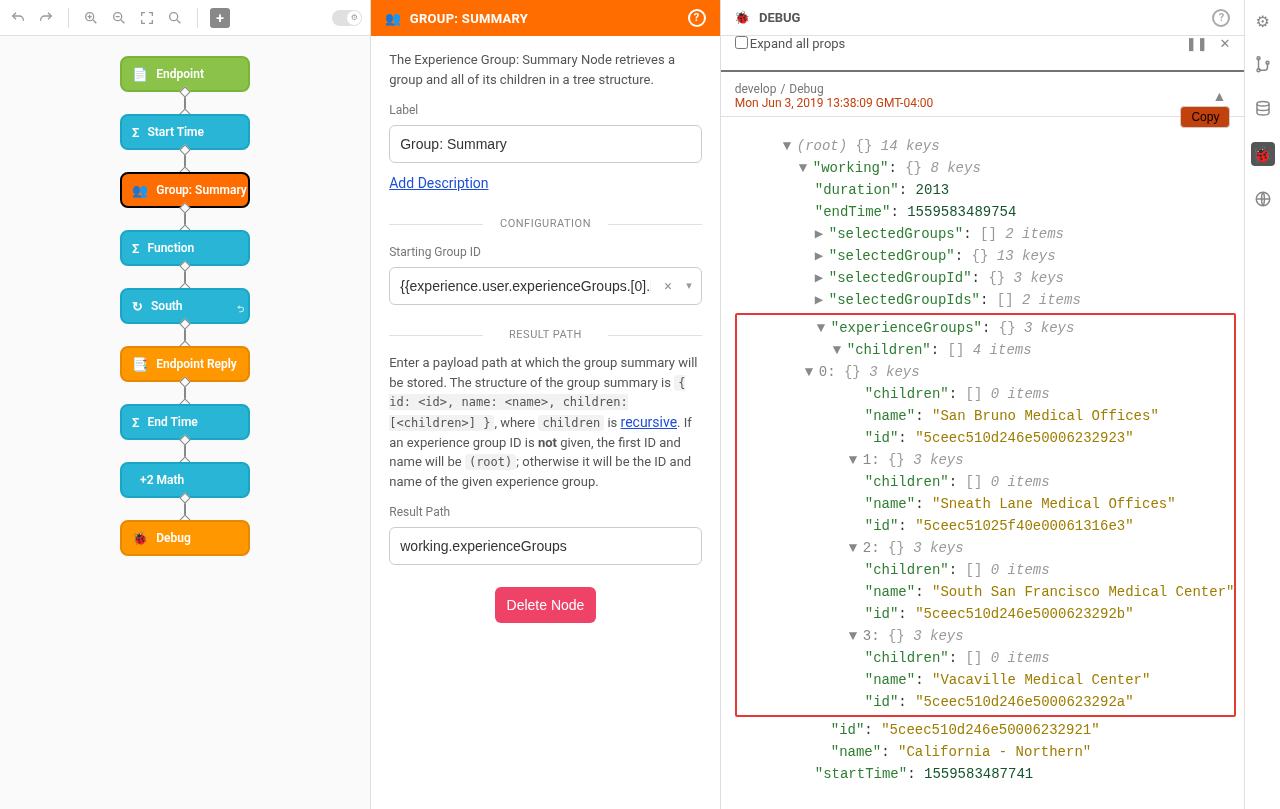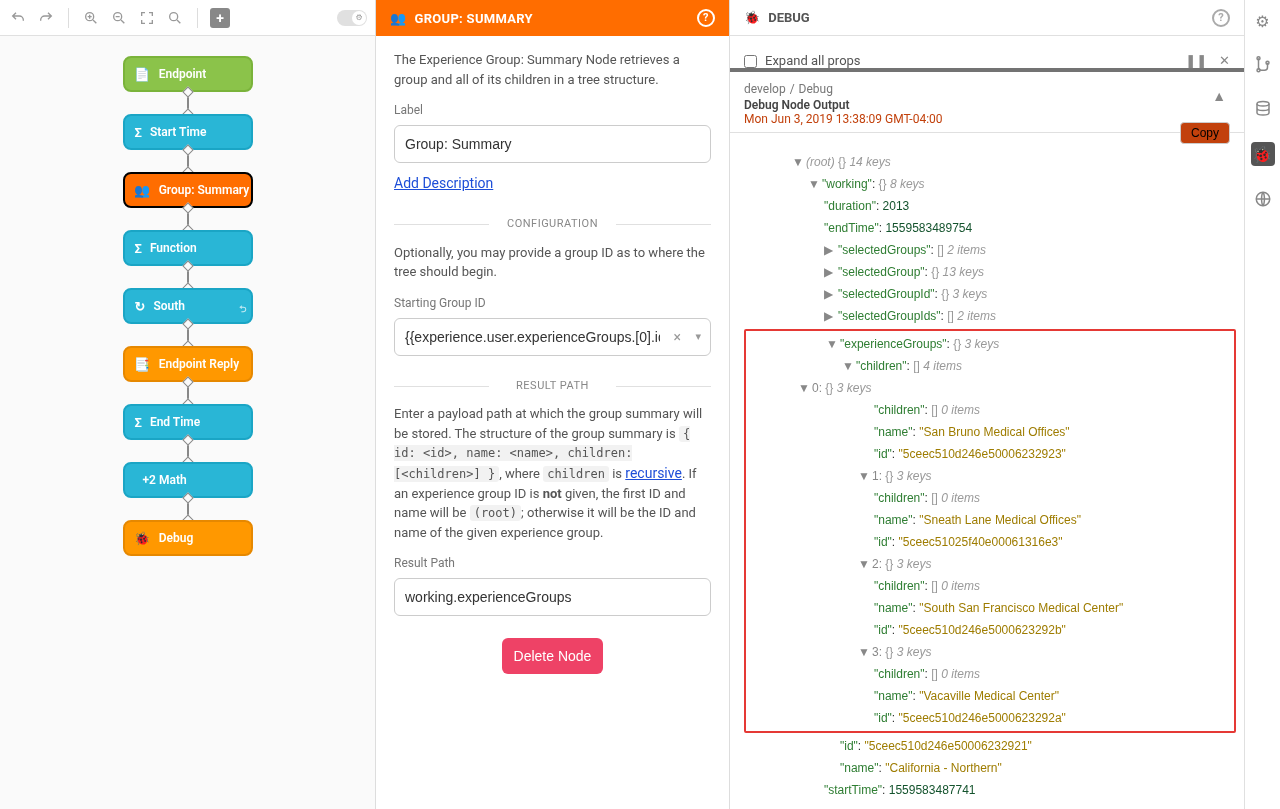--- a/index.html
+++ b/index.html
@@ -46,32 +46,32 @@
 .divider { text-align: center; font-size: 11px; color: #888; letter-spacing: .5px; margin: 22px 0 10px; position: relative; }
 .divider::before, .divider::after { content: ""; position: absolute; top: 50%; width: 30%; height: 1px; background: #e0e0e0; }
 .divider::before { left: 0; } .divider::after { right: 0; }
 .code { font-family: "SF Mono", Menlo, monospace; background: #f2f2f2; padding: 1px 4px; border-radius: 3px; font-size: 12px; }
 .del-btn { display: block; margin: 22px auto 0; background: #ee4266; color: #fff; border: none; padding: 10px 12px; border-radius: 6px; font-size: 14px; cursor: pointer; }
 
 
 .right { flex: 1; display: flex; flex-direction: column; }
 .right-head { height: 36px; display: flex; align-items: center; padding: 0 14px; font-weight: 700; font-size: 13px; text-transform: uppercase; gap: 8px; border-bottom: 1px solid #e0e0e0; color: #555;}
 .right-head .help { margin-left: auto; width: 18px; height: 18px; border: 2px solid #aaa; color:#aaa; border-radius: 50%; font-size: 11px; line-height: 14px; text-align: center; cursor: pointer; }
-.right-sub { height: 36px; display: flex; align-items: flex-end; padding: 0 14px; border-bottom: 4px solid #737373; font-size: 13px; color: #555; gap: 8px;}
+.right-sub { height: 36px; display: flex; align-items: flex-start; padding: 0 14px; border-bottom: 2px solid #737373; font-size: 13px; color: #555; gap: 2px;}
 .right-sub input[type=checkbox]{ cursor:pointer;}
 .right-sub .ctrls { margin-left: auto; display: flex; gap: 12px; color: #888; }
 .right-sub .ctrls span { cursor: pointer; }
 .right-meta { padding: 10px 14px 6px; border-bottom: 1px solid #e0e0e0; font-size: 12px; color: #666; position: relative;}
 .breadcrumb span { color: #777; }
 .breadcrumb .sl { margin: 0 4px; }
 .meta-title { font-weight: 600; color: #444; margin-top: 2px;}
 .copy-btn { position: absolute; right: 14px; bottom: -12px; background: #c2410c; border: 1px solid #ccc; border-radius: 4px; padding: 3px 10px; font-size: 12px; cursor: pointer; z-index:2;}
 .collapse-up { position: absolute; right: 18px; top: 16px; color: #888; cursor: pointer; font-size: 14px;}
 
-.tree { flex: 1; overflow: auto; padding: 18px 0 20px 14px; font-family: Liberation Sans, sans-serif; font-size: 12px; line-height: 22px; }
+.tree { flex: 1; overflow: auto; padding: 18px 0 20px 14px; font-family: Liberation Mono, monospace; font-size: 14px; line-height: 22px; }
 .tree .row { white-space: nowrap; }
 .tog { display: inline-block; width: 10px; color: #888; cursor: pointer; margin-right: 4px;}
 .key { color: #2e7d32; }
 .str { color: #9e7c00; }
 .num { color: #14532d; }
 .meta { color: #999; font-style: italic; }
 .brace { color: #999; font-family: inherit;}
 .hl-box { border: 2px solid #e53935; border-radius: 2px; padding: 2px 0 2px 0; margin: 2px 8px 2px 0; }
 
 
@@ -182,21 +182,20 @@
       <span>Group: Summary</span>
       <span class="help">?</span>
     </div>
     <div class="mid-body">
       <p>The Experience Group: Summary Node retrieves a group and all of its children in a tree structure.</p>
       <div class="field-label">Label</div>
       <input class="input" value="Group: Summary" style="">
       <div style="margin-top:10px"><span class="link">Add Description</span></div>
 
       <div class="divider">CONFIGURATION</div>
-      <p>Optionally, you may provide a group ID as to where the tree should begin.</p>
       <div class="field-label">Starting Group ID</div>
       <div class="input-wrap">
         <input class="input" style="padding-right: 50px;" value="{{experience.user.experienceGroups.[0].id}}">
         <span class="clr">×</span>
         <span class="chev">▾</span>
       </div>
 
       <div class="divider">RESULT PATH</div>
       <p>
         <span>Enter a payload path at which the group summary will be stored. The structure of the group summary is </span><span class="code">{ id: &lt;id&gt;, name: &lt;name&gt;, children: [&lt;children&gt;] }</span><span>, where </span><span class="code">children</span><span> is </span><span class="link">recursive</span><span>. If an experience group ID is </span><b>not</b><span> given, the first ID and name will be </span><span class="code">(root)</span><span>; otherwise it will be the ID and name of the given experience group.</span>
@@ -219,39 +218,38 @@
       <span>Expand all props</span>
       <div class="ctrls">
         <span>❚❚</span>
         <span>✕</span>
       </div>
     </div>
     <div class="right-meta">
       <div class="breadcrumb">
         <span>develop</span><span class="sl">/</span><span>Debug</span>
       </div>
-      <div class="meta-title">Debug Node Output</div>
       <div style="color:#c2410c">Mon Jun 3, 2019 13:38:09 GMT-04:00</div>
       <span class="collapse-up">▲</span>
       <button class="copy-btn">Copy</button>
     </div>
 
     <div class="tree" id="tree">
         <div class="row" style="padding-left:48px"><span class="tog">▼</span><span class="meta">(root)</span>  <span class="brace">{}</span>  <span class="meta">14 keys</span></div>
         <div class="row" style="padding-left:64px"><span class="tog">▼</span><span class="key">"working"</span>:  <span class="brace">{}</span>  <span class="meta">8 keys</span></div>
         <div class="row" style="padding-left:80px"><span class="key">"duration"</span>: <span class="num">2013</span></div>
         <div class="row" style="padding-left:80px"><span class="key">"endTime"</span>: <span class="num">1559583489754</span></div>
         <div class="row" style="padding-left:80px"><span class="tog">▶</span><span class="key">"selectedGroups"</span>:  <span class="brace">[]</span>  <span class="meta">2 items</span></div>
         <div class="row" style="padding-left:80px"><span class="tog">▶</span><span class="key">"selectedGroup"</span>:  <span class="brace">{}</span>  <span class="meta">13 keys</span></div>
         <div class="row" style="padding-left:80px"><span class="tog">▶</span><span class="key">"selectedGroupId"</span>:  <span class="brace">{}</span>  <span class="meta">3 keys</span></div>
         <div class="row" style="padding-left:80px"><span class="tog">▶</span><span class="key">"selectedGroupIds"</span>:  <span class="brace">[]</span>  <span class="meta">2 items</span></div>
         <div class="hl-box">
           <div class="row" style="padding-left:80px"><span class="tog">▼</span><span class="key">"experienceGroups"</span>:  <span class="brace">{}</span>  <span class="meta">3 keys</span></div>
           <div class="row" style="padding-left:96px"><span class="tog">▼</span><span class="key">"children"</span>:  <span class="brace">[]</span>  <span class="meta">4 items</span></div>
-          <div class="row" style="padding-left:52px"><span class="tog">▼</span><span style="color:#888">0:</span>  <span class="brace">{}</span>  <span class="meta">3 keys</span></div>
+          <div class="row" style="padding-left:68px"><span class="tog">▼</span><span style="color:#888">0:</span>  <span class="brace">{}</span>  <span class="meta">3 keys</span></div>
           <div class="row" style="padding-left:128px"><span class="key">"children"</span>:  <span class="brace">[]</span>  <span class="meta">0 items</span></div>
           <div class="row" style="padding-left:128px"><span class="key">"name"</span>: <span class="str">"San Bruno Medical Offices"</span></div>
           <div class="row" style="padding-left:128px"><span class="key">"id"</span>: <span class="str">"5ceec510d246e50006232923"</span></div>
           <div class="row" style="padding-left:112px"><span class="tog">▼</span><span style="color:#888">1:</span>  <span class="brace">{}</span>  <span class="meta">3 keys</span></div>
           <div class="row" style="padding-left:128px"><span class="key">"children"</span>:  <span class="brace">[]</span>  <span class="meta">0 items</span></div>
           <div class="row" style="padding-left:128px"><span class="key">"name"</span>: <span class="str">"Sneath Lane Medical Offices"</span></div>
           <div class="row" style="padding-left:128px"><span class="key">"id"</span>: <span class="str">"5ceec51025f40e00061316e3"</span></div>
           <div class="row" style="padding-left:112px"><span class="tog">▼</span><span style="color:#888">2:</span>  <span class="brace">{}</span>  <span class="meta">3 keys</span></div>
           <div class="row" style="padding-left:128px"><span class="key">"children"</span>:  <span class="brace">[]</span>  <span class="meta">0 items</span></div>
           <div class="row" style="padding-left:128px"><span class="key">"name"</span>: <span class="str">"South San Francisco Medical Center"</span></div>

